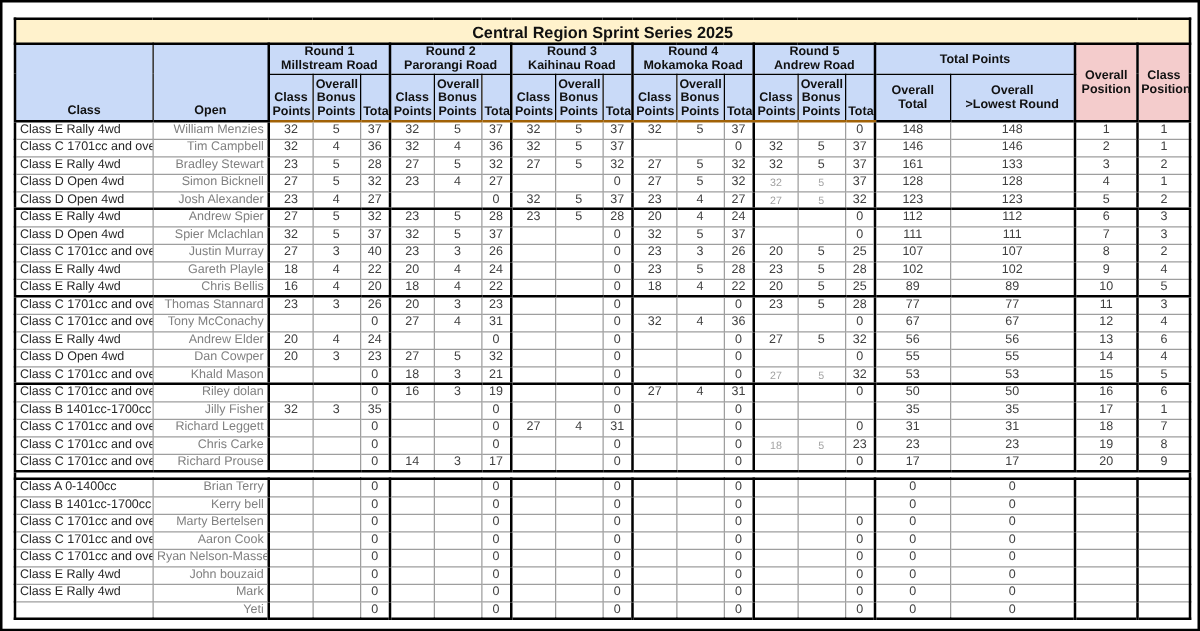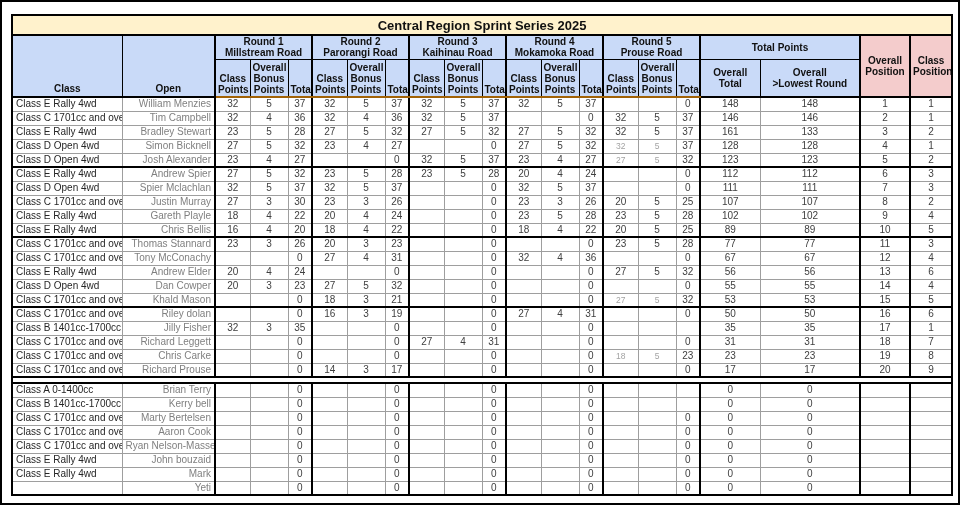--- a/index.html
+++ b/index.html
@@ -99,21 +99,21 @@
       <tr>
         <th class="title-cell" colspan="21">Central Region Sprint Series 2025</th>
       </tr>
       <tr class="hdr-round">
         <th class="hdr merged" rowspan="2">Class</th>
         <th class="hdr merged" rowspan="2">Open</th>
         <th class="hdr round gl" colspan="3"><span>Round 1</span><span>Millstream Road</span></th>
         <th class="hdr round gl" colspan="3"><span>Round 2</span><span>Parorangi Road</span></th>
         <th class="hdr round gl" colspan="3"><span>Round 3</span><span>Kaihinau Road</span></th>
         <th class="hdr round gl" colspan="3"><span>Round 4</span><span>Mokamoka Road</span></th>
-        <th class="hdr round gl" colspan="3"><span>Round 5</span><span>Prouse Road</span></th>
+        <th class="hdr round gl" colspan="3"><span>Round 5</span><span>Andrew Road</span></th>
         <th class="hdr tp gl" colspan="2">Total Points</th>
         <th class="hdr pos gl" rowspan="2">Overall
 Position</th>
         <th class="hdr pos gl" rowspan="2">Class
 Position</th>
       </tr>
       <tr class="hdr-sub">
         <th class="hdr sub gl">Class Points</th>
         <th class="hdr sub">Overall Bonus Points</th>
         <th class="hdr sub">Total</th>
@@ -295,21 +295,21 @@
           <td class="num gl">111</td>
           <td class="num">111</td>
           <td class="num gl">7</td>
           <td class="num gl">3</td>
         </tr>
         <tr>
           <td class="cls">Class C 1701cc and over</td>
           <td class="name">Justin Murray</td>
           <td class="num gl">27</td>
           <td class="num">3</td>
-          <td class="num">30</td>
+          <td class="num">40</td>
           <td class="num gl">23</td>
           <td class="num">3</td>
           <td class="num">26</td>
           <td class="num gl"></td>
           <td class="num"></td>
           <td class="num">0</td>
           <td class="num gl">23</td>
           <td class="num">3</td>
           <td class="num">26</td>
           <td class="num gl">20</td>

